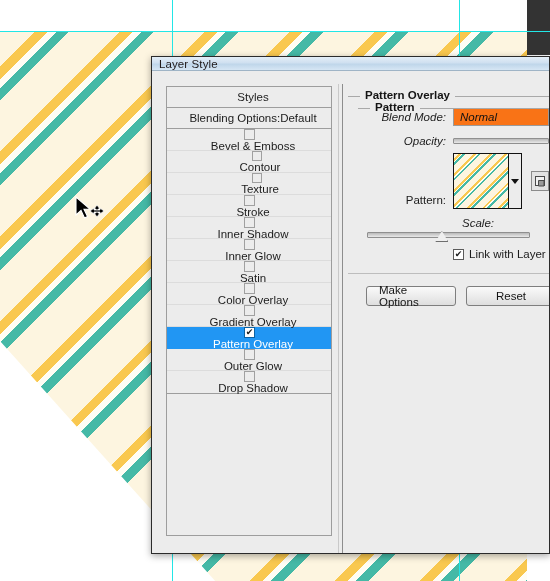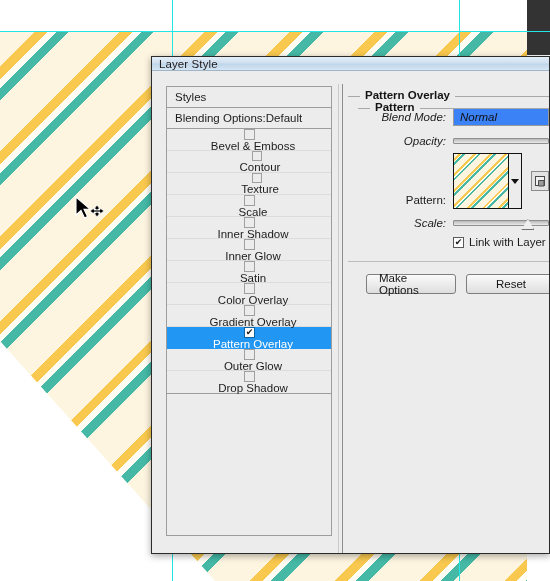--- a/index.html
+++ b/index.html
@@ -72,20 +72,21 @@
 
   
   .styles-col{
     position:absolute;left:14px;top:6px;width:166px;
   }
   .style-head{
     border:1px solid #9d9d9d;background:#ececec;
     height:22px;display:flex;align-items:center;padding-left:8px;
     font-size:11.5px;color:#1c1c1c;box-sizing:border-box;
     margin-bottom:-1px;
+    justify-content:center;
   }
   .style-list{
     border:1px solid #9d9d9d;background:#ececec;
     box-sizing:border-box;
   }
   .style-row{
     height:22px;display:flex;align-items:center;
     font-size:11.5px;color:#1c1c1c;
     border-bottom:1px solid #dcdcdc;
     padding-left:8px;box-sizing:border-box;flex-direction:column;
@@ -128,21 +129,21 @@
     position:absolute;left:0;top:0;right:0;height:1px;background:#a9a9a9;
   }
 
   .field-row{display:flex;align-items:center;margin-top:9px;font-style:italic;}
   .f-label{
     width:105px;text-align:right;padding-right:7px;
     font-size:11.5px;color:#1c1c1c;box-sizing:border-box;flex:0 0 auto;
   }
 
   .combo{
-    height:18px;background:#3b82f6;border:1px solid #9a9a9a;
+    height:18px;background:#f97316;border:1px solid #9a9a9a;
     display:flex;align-items:center;padding-left:6px;
     font-size:11.5px;color:#111;width:180px;box-sizing:border-box;
   }
 
   .slider{
     position:relative;height:12px;width:163px;
   }
   .slider .track{
     position:absolute;left:0;right:0;top:3px;height:6px;
     background:linear-gradient(to bottom,#b9b9b9,#e9e9e9);
@@ -249,21 +250,21 @@
             <div class="style-row sub">
               <span class="cb sm"></span>
               <span>Contour</span>
             </div>
             <div class="style-row sub">
               <span class="cb sm"></span>
               <span>Texture</span>
             </div>
             <div class="style-row">
               <span class="cb"></span>
-              <span>Scale</span>
+              <span>Stroke</span>
             </div>
             <div class="style-row">
               <span class="cb"></span>
               <span>Inner Shadow</span>
             </div>
             <div class="style-row">
               <span class="cb"></span>
               <span>Inner Glow</span>
             </div>
             <div class="style-row">
@@ -338,21 +339,21 @@
               </div>
             </div>
             <div class="icon-btn">
               <svg width="13" height="13" viewBox="0 0 13 13">
                 <rect x="1.5" y="1.5" width="9" height="9" fill="#f2f2f2" stroke="#4a4a4a" stroke-width="1"></rect>
                 <path d="M4.5,5.5 L10,5.5 L10,11 L4.5,11 Z" fill="#9b9b9b" stroke="#4a4a4a" stroke-width="1"></path>
               </svg>
             </div>
           </div>
 
-          <div class="field-row" style="margin-top:8px;">
+          <div class="field-row" style="margin-top:8px;flex-direction:column;">
             <div class="f-label">Scale:</div>
             <div class="slider">
               <div class="track"></div>
               <div class="knob" id="scale-knob" style="left: 68.4px;"></div>
             </div>
           </div>
 
           <div class="link-row">
             <span class="cb checked">
               <span>✔</span>

